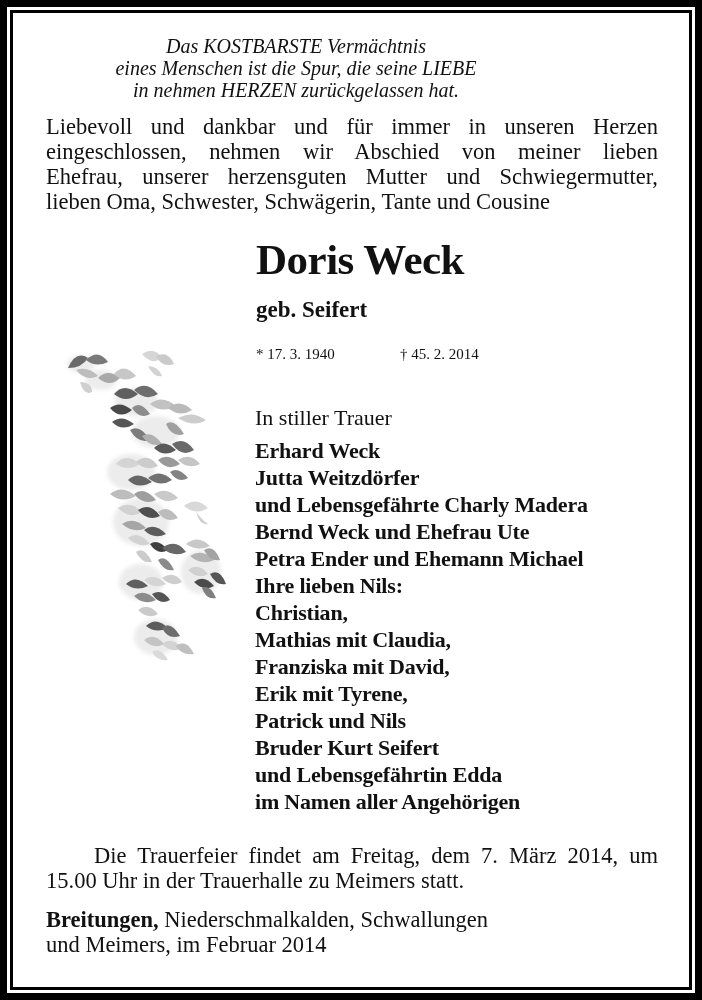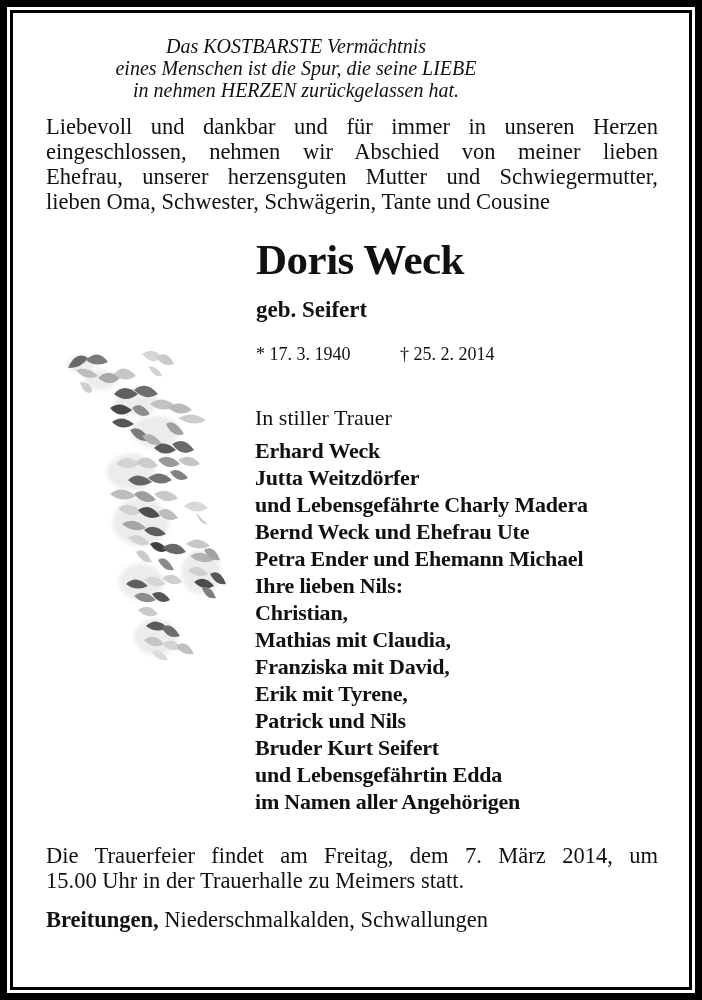--- a/index.html
+++ b/index.html
@@ -10,32 +10,32 @@
 
   .motto { position: absolute; left: 0; width: 592px; top: 35px; text-align: center; font-style: italic; font-size: 20px; line-height: 22px; }
   .motto div { white-space: nowrap; }
 
   .intro { position: absolute; left: 46px; width: 612px; top: 114px; font-size: 22.5px; line-height: 25px; text-align: justify; text-align-last: left; }
   .intro div { text-align: justify; text-align-last: justify; white-space: nowrap; }
   .intro div.last { text-align-last: left; }
 
   .name { position: absolute; left: 256px; top: 232px; font-weight: bold; font-size: 43px; line-height: 56px; white-space: nowrap; letter-spacing: -0.5px; }
   .maiden { position: absolute; left: 256px; top: 296px; font-weight: bold; font-size: 23px; line-height: 28px; white-space: nowrap; text-align: right; }
-  .dates { position: absolute; left: 256px; top: 340px; font-size: 18px; line-height: 28px; white-space: nowrap; }
+  .dates { position: absolute; left: 256px; top: 340px; font-size: 15px; line-height: 28px; white-space: nowrap; }
   .dates .death { position: absolute; left: 144px; top: 0; }
 
   .ivy { position: absolute; left: 58px; top: 348px; width: 170px; height: 320px; }
 
   .mourn-label { position: absolute; left: 255px; top: 405px; font-size: 22px; line-height: 26px; white-space: nowrap; }
   .mourners { position: absolute; left: 255px; top: 437px; font-weight: bold; font-size: 22px; line-height: 27px; letter-spacing: -0.2px; }
   .mourners div { white-space: nowrap; }
 
   .ceremony { position: absolute; left: 46px; width: 612px; top: 843px; font-size: 22.5px; line-height: 25px; }
   .ceremony div { white-space: nowrap; }
-  .ceremony div.j { text-align: justify; text-align-last: justify; }
+  .ceremony div.j { text-align: justify; text-align-last: justify; margin-left: 48px; }
 
   .place { position: absolute; left: 46px; top: 907px; font-size: 22.5px; line-height: 25px; }
   .place div { white-space: nowrap; }
   .place b { font-weight: bold; margin-top: 16px; }
 </style>
 </head>
 <body>
 
 <div class="frame-outer"></div>
 <div class="frame-gap"></div>
@@ -51,21 +51,21 @@
   <div>Liebevoll und dankbar und für immer in unseren Herzen</div>
   <div>eingeschlossen, nehmen wir Abschied von meiner lieben</div>
   <div>Ehefrau, unserer herzensguten Mutter und Schwiegermutter,</div>
   <div class="last">lieben Oma, Schwester, Schwägerin, Tante und Cousine</div>
 </div>
 
 <div class="name">Doris Weck</div>
 <div class="maiden">geb. Seifert</div>
 <div class="dates">
   <span>* 17. 3. 1940</span>
-  <span class="death">† 25. 2. 2014</span>
+  <span class="death">† 45. 2. 2014</span>
 </div>
 
 <svg class="ivy" viewBox="0 0 170 320" xmlns="http://www.w3.org/2000/svg">
   <defs>
     <filter id="soft" x="-20%" y="-20%" width="140%" height="140%">
       <feGaussianBlur stdDeviation="0.6"></feGaussianBlur>
     </filter>
     <filter id="shadow" x="-30%" y="-30%" width="160%" height="160%">
       <feGaussianBlur stdDeviation="2.2"></feGaussianBlur>
     </filter>
@@ -174,13 +174,14 @@
   <div>im Namen aller Angehörigen</div>
 </div>
 
 <div class="ceremony">
   <div class="j">Die Trauerfeier findet am Freitag, dem 7. März 2014, um</div>
   <div>15.00 Uhr in der Trauerhalle zu Meimers statt.</div>
 </div>
 
 <div class="place">
   <div><b>Breitungen,</b><span> Niederschmalkalden, Schwallungen</span></div>
+  <div>und Meimers, im Februar 2014</div>
 </div>
 
 </body></html>

